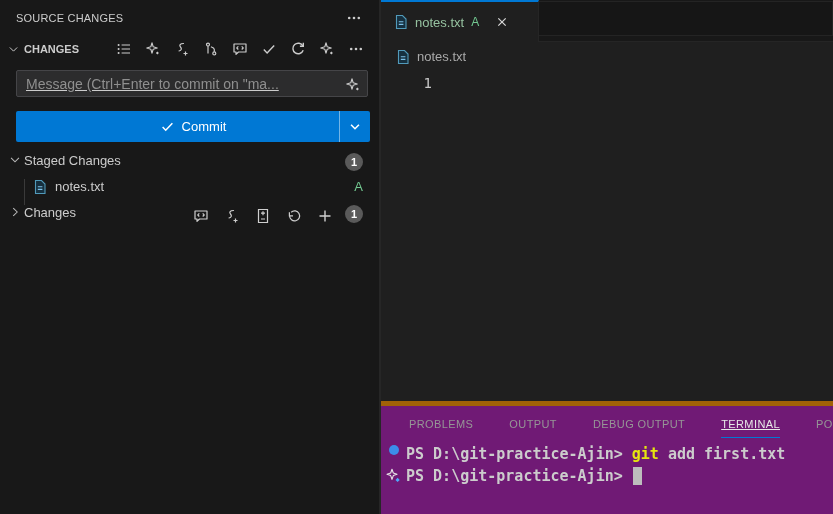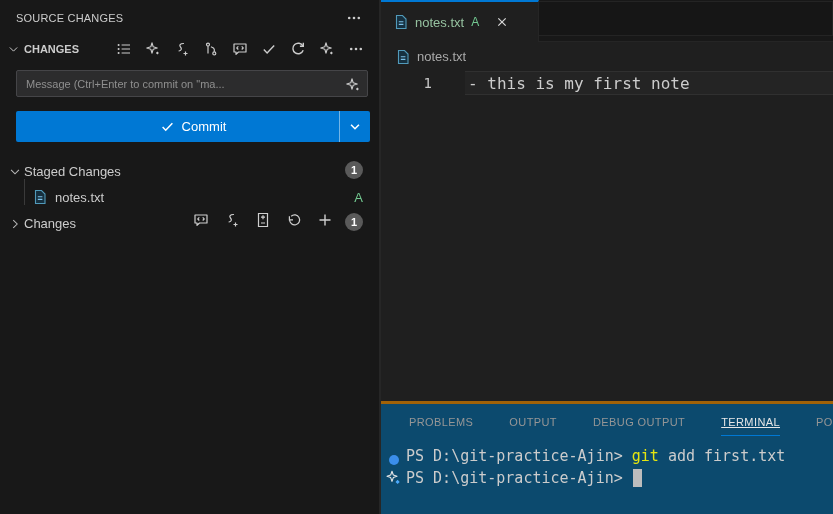--- a/index.html
+++ b/index.html
@@ -12,33 +12,33 @@
   .sc-header { display:flex; align-items:center; justify-content:space-between; height:35px; padding:0 14px 0 16px; }
   .sc-title { font-size:11px; color:#cccccc; letter-spacing:.2px; }
   .icon-btn { width:22px; height:22px; display:flex; align-items:center; justify-content:center; border-radius:4px; cursor:pointer; flex:none; }
   .ic { width:16px; height:16px; stroke:#cccccc; fill:none; stroke-width:1.2; }
   .section-row { display:flex; align-items:center; height:24px; padding:0 12px 0 4px; margin-top:2px; }
   .section-label { font-size:11px; font-weight:bold; color:#cccccc; margin-left:2px; }
   .section-toolbar { display:flex; align-items:center; gap:7px; margin-left:auto; }
 
   .msg-wrap { position:relative; margin:9px 11px 0 16px; }
   .msg-input { width:100%; height:27px; background:#2c2c2d; border:1px solid #454548; border-radius:2px;
-    color:#cccccc; font-size:11px; padding:0 30px 0 9px; outline:none; font-family:inherit; }
+    color:#cccccc; font-size:14px; padding:0 30px 0 9px; outline:none; font-family:inherit;text-decoration:underline; }
   .msg-input::placeholder { color:#8f8f8f; }
   .msg-sparkle { position:absolute; right:4px; top:4px; }
 
   .commit-btn { position:relative; display:flex; align-items:center; justify-content:center; gap:7px;
     margin:14px 11px 0 16px; height:31px; width:354px; background:#0078d4; border:none; border-radius:2px;
     color:#ffffff; font-size:13px; cursor:pointer; font-family:inherit; }
   .commit-btn .ic { stroke:#ffffff; width:15px; height:15px; stroke-width:1.6; }
   .commit-split { position:absolute; right:0; top:0; width:31px; height:31px; display:flex; align-items:center; justify-content:center; border-left:1px solid rgba(255,255,255,.45); }
   .commit-split .ic { stroke:#ffffff; width:14px; height:14px; }
 
   .tree { margin-top:11px; }
-  .tree-row { display:flex; align-items:flex-end; height:26px; padding:0 16px 0 6px; font-size:13px; cursor:pointer; }
+  .tree-row { display:flex; align-items:flex-start; height:26px; padding:0 16px 0 6px; font-size:13px; cursor:pointer; }
   .tree-row .twist { width:18px; display:flex; justify-content:center; flex:none; }
   .tree-row .twist .ic { width:14px; height:14px; stroke:#b8b8b8; }
   .badge { min-width:18px; height:18px; border-radius:9px; background:#5a5a5a; color:#ffffff;
     font-size:11px; font-weight:bold; display:flex; align-items:center; justify-content:center; margin-left:auto; flex:none; }
   .file-row { padding-left:0; }
   .indent-guide { width:1px; height:26px; background:#3a3a3a; margin-left:24px; flex:none; }
   .file-ic { width:16px; height:16px; margin:0 7px 0 7px; flex:none; }
   .status-a { margin-left:auto; color:#73c991; font-size:13px; }
   .row-actions { display:flex; align-items:center; gap:9px; margin-left:auto; margin-right:9px; }
   .row-actions .ic { width:16px; height:16px; stroke:#cfcfcf; }
@@ -55,27 +55,27 @@
   .tabbar-rest { flex:1; background:#161616; margin:1px 0 5px 0; border:1px solid #242424; border-left:none; }
 
   .breadcrumb { display:flex; align-items:center; gap:6px; height:29px; padding-left:14px; color:#a9a9a9; font-size:13px; }
 
   .code-area { position:relative; font-family:"DejaVu Sans Mono","Liberation Mono",monospace; font-size:16px; }
   .code-line { display:flex; height:24px; line-height:24px; }
   .ln { width:84px; text-align:right; padding-right:33px; color:#c8c8c8; font-size:14px; flex:none; }
   .lc { flex:1; white-space:pre; color:#cccccc; background:#242424; border-top:1px solid #303030; border-bottom:1px solid #303030; padding-left:3px; cursor:text; }
 
   
-  .panel { position:absolute; left:0; right:0; top:401px; bottom:0; background:#0c4a6e; border-top:3px solid #a16207; }
+  .panel { position:absolute; left:0; right:0; top:401px; bottom:0; background:#701a75; border-top:5px solid #a16207; }
   .panel-tabs { display:flex; gap:36px; padding:12px 0 0 28px; white-space:nowrap; }
   .panel-tab { font-size:11px; color:#969696; letter-spacing:.4px; cursor:pointer; padding-bottom:7px; flex:none; }
   .panel-tab.active { color:#e7e7e7; border-bottom:1.5px solid #0078d4;text-decoration:underline; }
 
   .term { margin-top:7px; font-family:"DejaVu Sans Mono","Liberation Mono",monospace; font-size:15px; color:#cccccc; }
-  .term-line { display:flex; align-items:flex-end; height:22px; white-space:pre; }
+  .term-line { display:flex; align-items:flex-start; height:22px; white-space:pre;font-weight:bold; }
   .term-gutter { width:25px; display:flex; align-items:center; justify-content:center; flex:none; }
   .dot-blue { width:10px; height:10px; border-radius:50%; background:#3b8eea; }
   .cmd-yellow { color:#e5e510; }
   .cursor-block { display:inline-block; width:9px; height:18px; background:#bdbdbd; margin-left:1px; vertical-align:middle; }
 </style>
 </head>
 <body>
 
 <div class="app">
 
@@ -268,21 +268,20 @@
       <svg class="file-ic" style="margin:0" viewBox="0 0 16 16">
         <path d="M3.5 1.5h6L13 5v9.5H3.5z" fill="#16303f" stroke="#519aba" stroke-width="1.1"></path>
         <path d="M5.8 7.8h4.6M5.8 10.4h4.6" stroke="#7cc0e8" stroke-width="1.1"></path>
       </svg>
       <span>notes.txt</span>
     </div>
 
     <div class="code-area">
       <div class="code-line">
         <span class="ln">1</span>
-        <span class="lc">- this is my first note</span>
       </div>
     </div>
 
     <div class="panel">
       <div class="panel-tabs">
         <span class="panel-tab">PROBLEMS</span>
         <span class="panel-tab">OUTPUT</span>
         <span class="panel-tab">DEBUG OUTPUT</span>
         <span class="panel-tab active">TERMINAL</span>
         <span class="panel-tab">PORTS</span>

